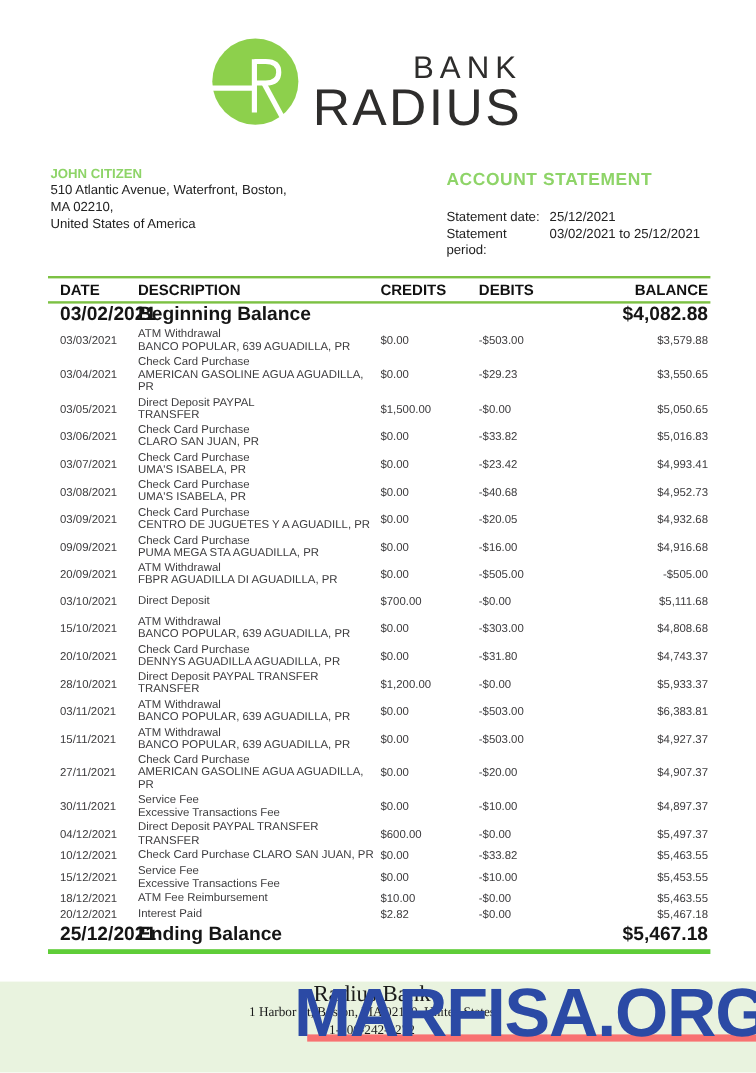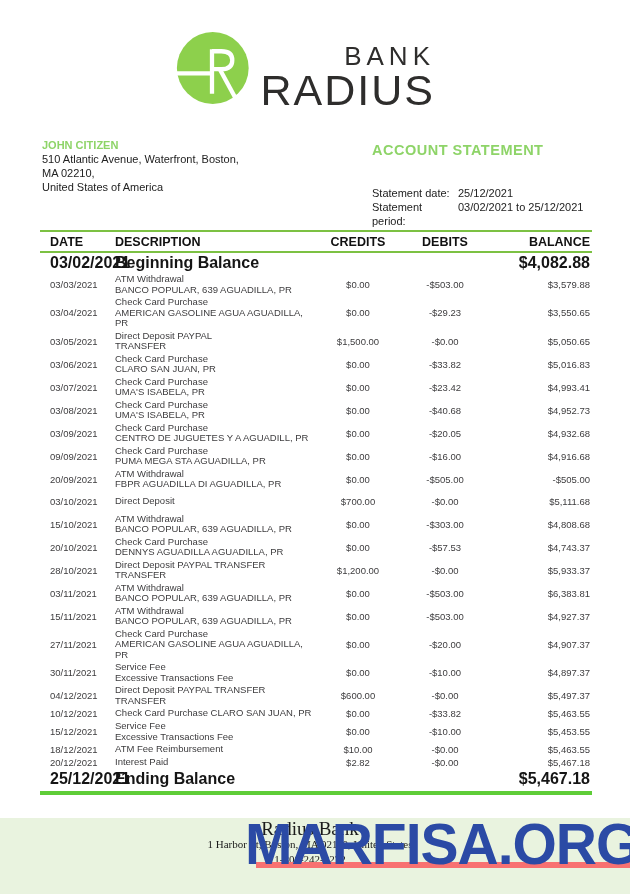--- a/index.html
+++ b/index.html
@@ -14,34 +14,34 @@
   #logo-mark { position:absolute; left:173px; top:28px; width:78px; height:80px; }
   #logo-text { position:absolute; left:258px; top:40px; width:177px; text-align:right; }
   #logo-radius { font-size:43px; font-weight:500; color:#2e2d2c; letter-spacing:2px; line-height:1; }
   #logo-bank { font-size:26px; font-weight:400; color:#2e2d2c; letter-spacing:5px; line-height:1; margin-top:3px; }
 
   
   #customer { position:absolute; left:42px; top:138px; font-size:11px; color:#222; line-height:14px; }
   #customer .name { color:#8ed468; font-weight:bold; }
   #stmt { position:absolute; left:372px; top:142px; }
   #stmt-title { color:#8ed468; font-weight:bold; font-size:14.5px; letter-spacing:.5px; }
-  #stmt-meta { margin-top:28px; font-size:11px; color:#222; line-height:14px; }
+  #stmt-meta { margin-top:16px; font-size:11px; color:#222; line-height:14px; }
   #stmt-meta .line { display:flex; }
   #stmt-meta .lbl { width:86px; }
 
   
   #table { position:absolute; left:40px; top:230px; width:552px; }
   .gline-top { height:2px; background:#7cc143; }
   .gline-mid { height:2px; background:#7cc143; }
   .gline-bot { height:4px; background:#5fcd38; margin-top:2px; }
   #thead { display:flex; align-items:center; height:19px; font-weight:bold; font-size:12.5px; color:#111; }
   .col-date { width:75px; padding-left:10px; }
   .col-desc { flex:1; }
-  .col-credits { width:82px; text-align:center; }
-  .col-debits  { width:92px; text-align:center; }
+  .col-credits { width:82px; text-align:left; }
+  .col-debits  { width:92px; text-align:left; }
   .col-balance { width:101px; text-align:right; padding-right:2px; }
   #tbody { width:100%; }
   .trow { display:flex; align-items:center; font-size:9.5px; color:#3d3c3e; padding:1px 0; }
   .trow .col-desc { line-height:10.5px; }
   .trow.single { min-height:13px; }
   .trow.double { min-height:22px; }
   .trow.bold { font-weight:bold; color:#151515; font-size:16px; min-height:15px; }
 
   
   #footer-band { position:absolute; left:0; top:818px; width:630px; height:76px; background:#e9f3df; }
@@ -225,21 +225,21 @@
           <div class="col-debits">-$303.00</div>
           <div class="col-balance">$4,808.68</div>
         </div>
         <div class="trow double">
           <div class="col-date">20/10/2021</div>
           <div class="col-desc">
             <div>Check Card Purchase</div>
             <div>DENNYS AGUADILLA AGUADILLA, PR</div>
           </div>
           <div class="col-credits">$0.00</div>
-          <div class="col-debits">-$57.53</div>
+          <div class="col-debits">-$31.80</div>
           <div class="col-balance">$4,743.37</div>
         </div>
         <div class="trow single">
           <div class="col-date">28/10/2021</div>
           <div class="col-desc">
             <div>Direct Deposit PAYPAL TRANSFER TRANSFER</div>
           </div>
           <div class="col-credits">$1,200.00</div>
           <div class="col-debits">-$0.00</div>
           <div class="col-balance">$5,933.37</div>

